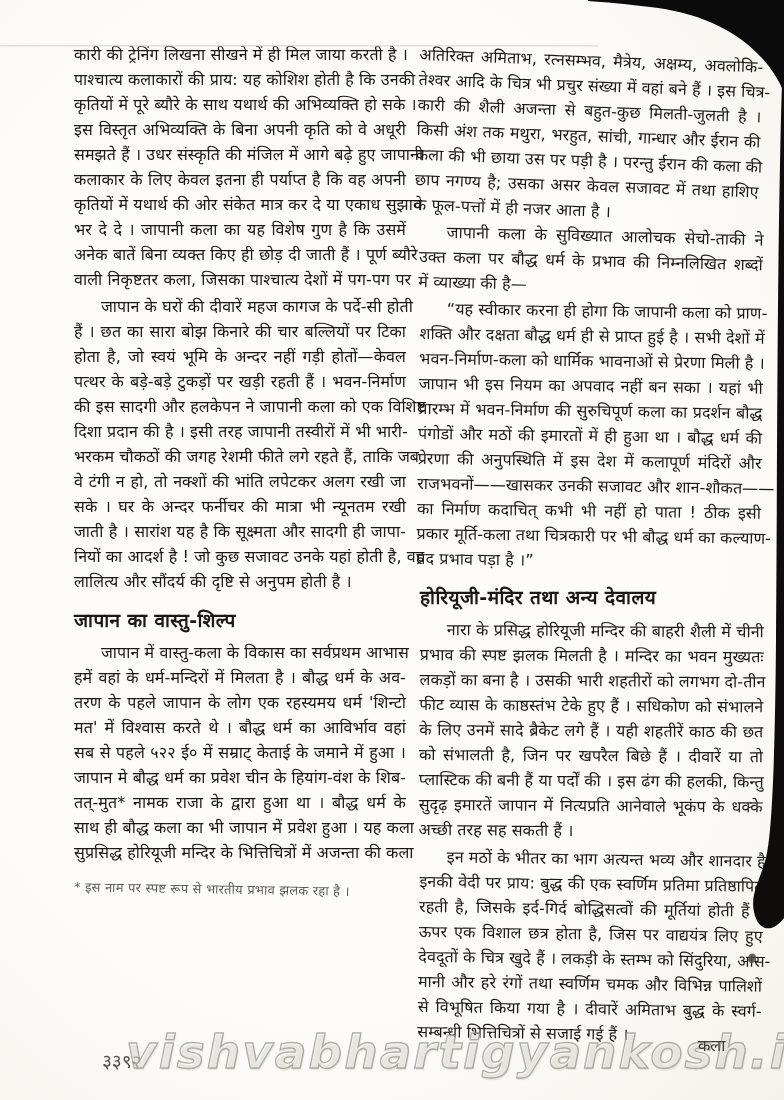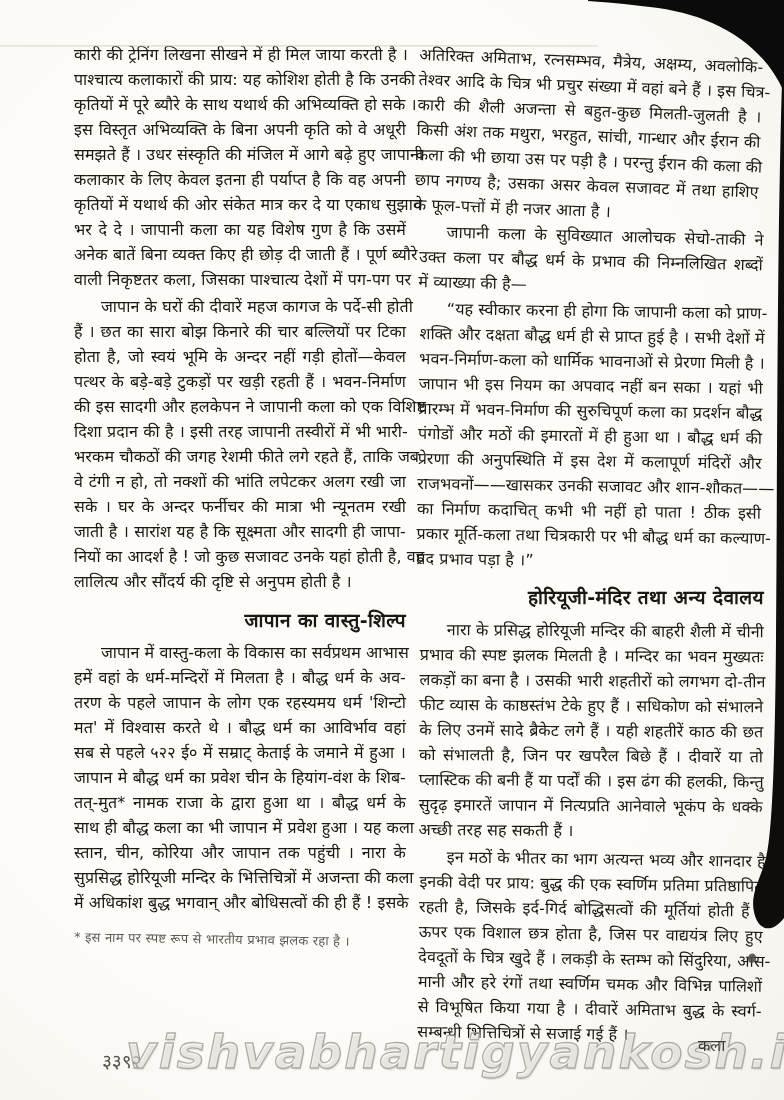--- a/index.html
+++ b/index.html
@@ -16,21 +16,21 @@
   .col-right{left:420px;width:344px;}
   .para{margin:0 0 2px 0;}
   .line{
     font-size:16px;line-height:25px;white-space:nowrap;
     text-align:justify;text-align-last:justify;
     letter-spacing:.1px;
   }
   .line.last{text-align-last:left;}
   .para.indent .line:first-child{text-indent:27px;}
   .heading{
-    text-align:right;font-size:19px;font-weight:600;
+    text-align:left;font-size:19px;font-weight:600;
     margin:13px 0 7px 0;letter-spacing:.4px;
   }
   .footnote{margin-top:16px;transform:rotate(.9deg);}
   .footnote .line{
     font-size:13px;line-height:18px;opacity:.72;
     text-align:left;text-align-last:auto;letter-spacing:.2px;
   }
   .page-number{
     position:absolute;left:74px;top:1048px;font-size:19px;color:#3a352f;
     transform:rotate(.8deg);opacity:.85;margin-left:28px;
@@ -83,23 +83,21 @@
       <div class="heading">जापान का वास्तु-शिल्प</div>
       <div class="para indent">
         <div class="line">जापान में वास्तु-कला के विकास का सर्वप्रथम आभास</div>
         <div class="line">हमें वहां के धर्म-मन्दिरों में मिलता है । बौद्ध धर्म के अव-</div>
         <div class="line">तरण के पहले जापान के लोग एक रहस्यमय धर्म 'शिन्टो</div>
         <div class="line">मत' में विश्वास करते थे । बौद्ध धर्म का आविर्भाव वहां</div>
         <div class="line">सब से पहले ५२२ ई० में सम्राट् केताई के जमाने में हुआ ।</div>
         <div class="line">जापान मे बौद्ध धर्म का प्रवेश चीन के हियांग-वंश के शिब-</div>
         <div class="line">तत्-मुत* नामक राजा के द्वारा हुआ था । बौद्ध धर्म के</div>
         <div class="line">साथ ही बौद्ध कला का भी जापान में प्रवेश हुआ । यह कला</div>
-        <div class="line">स्तान, चीन, कोरिया और जापान तक पहुंची ।  नारा के</div>
         <div class="line">सुप्रसिद्ध होरियूजी मन्दिर के भित्तिचित्रों में अजन्ता की कला</div>
-        <div class="line last">में अधिकांश बुद्ध भगवान् और बोधिसत्वों की ही हैं ! इसके</div>
       </div>
       <div class="footnote">
         <div class="line last">* इस नाम पर स्पष्ट रूप से भारतीय प्रभाव झलक रहा है ।</div>
       </div>
     </div>
 
   <div class="column col-right">
       <div class="para" style="transform: rotate(2.1deg); transform-origin: left top;">
         <div class="line">अतिरिक्त अमिताभ, रत्नसम्भव, मैत्रेय, अक्षम्य, अवलोकि-</div>
         <div class="line">तेश्वर आदि के चित्र भी प्रचुर संख्या में वहां बने हैं । इस चित्र-</div>

